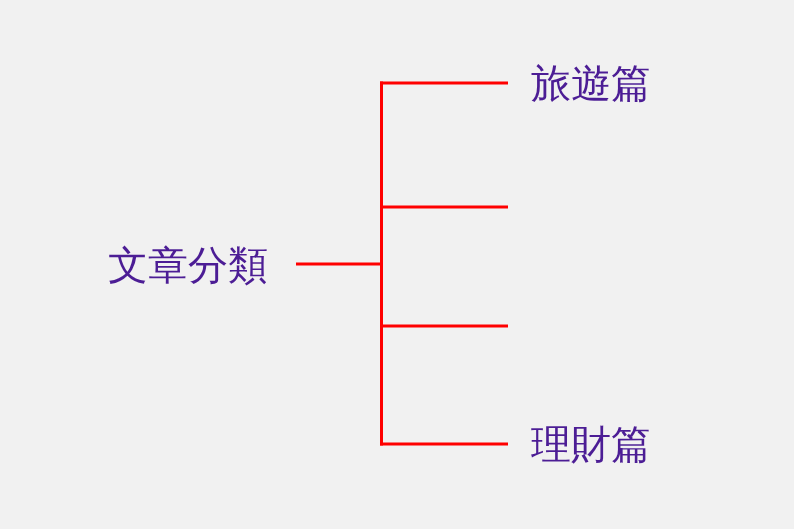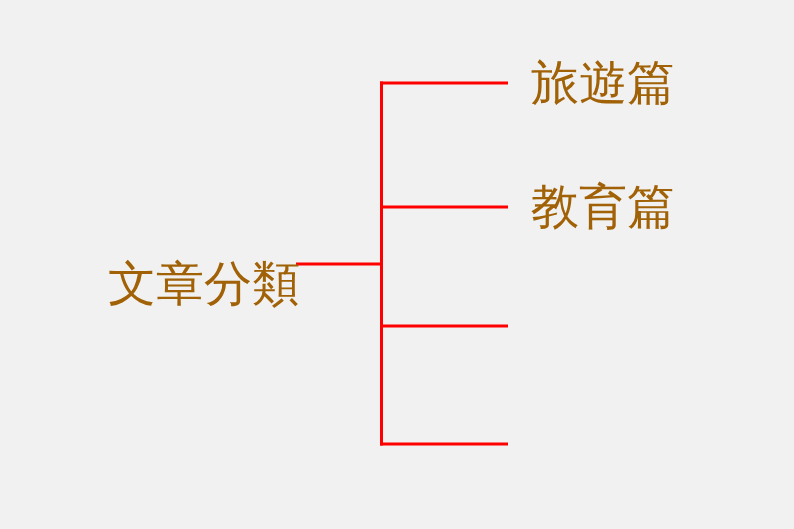--- a/index.html
+++ b/index.html
@@ -18,28 +18,28 @@
     position: absolute;
     left: 0;
     top: 0;
     width: 794px;
     height: 529px;
     display: block;
   }
   .node {
     position: absolute;
     transform: translateY(-50%);
-    font-size: 48px;
+    font-size: 40px;
     line-height: 1;
-    color: #a16207;
+    color: #4c1d95;
     white-space: nowrap;
     letter-spacing: 0px;
     text-align: center;
   }
-  .root-node  { left: 108px; top: 265px; margin-top: 19px; }
+  .root-node  { left: 108px; top: 265px; }
   .child-0    { left: 531px; top: 83px;  }
   .child-1    { left: 531px; top: 207px; }
   .child-2    { left: 531px; top: 326px; }
   .child-3    { left: 531px; top: 444px; }
 </style>
 </head>
 <body>
 
 <div class="canvas">
 
@@ -52,17 +52,17 @@
     <line x1="380" y1="83" x2="508" y2="83" stroke-width="3" stroke="#ff0000"></line>
     <line x1="380" y1="207" x2="508" y2="207" stroke-width="3" stroke="#ff0000"></line>
     <line x1="380" y1="326" x2="508" y2="326" stroke-width="3" stroke="#ff0000"></line>
     <line x1="380" y1="444" x2="508" y2="444" stroke-width="3" stroke="#ff0000"></line>
   </svg>
 
   <div class="node root-node">文章分類</div>
 
   <div class="node child-0">旅遊篇</div>
 
-  <div class="node child-1">教育篇</div>
 
 
+  <div class="node child-3">理財篇</div>
 
 </div>
 
 </body></html>

